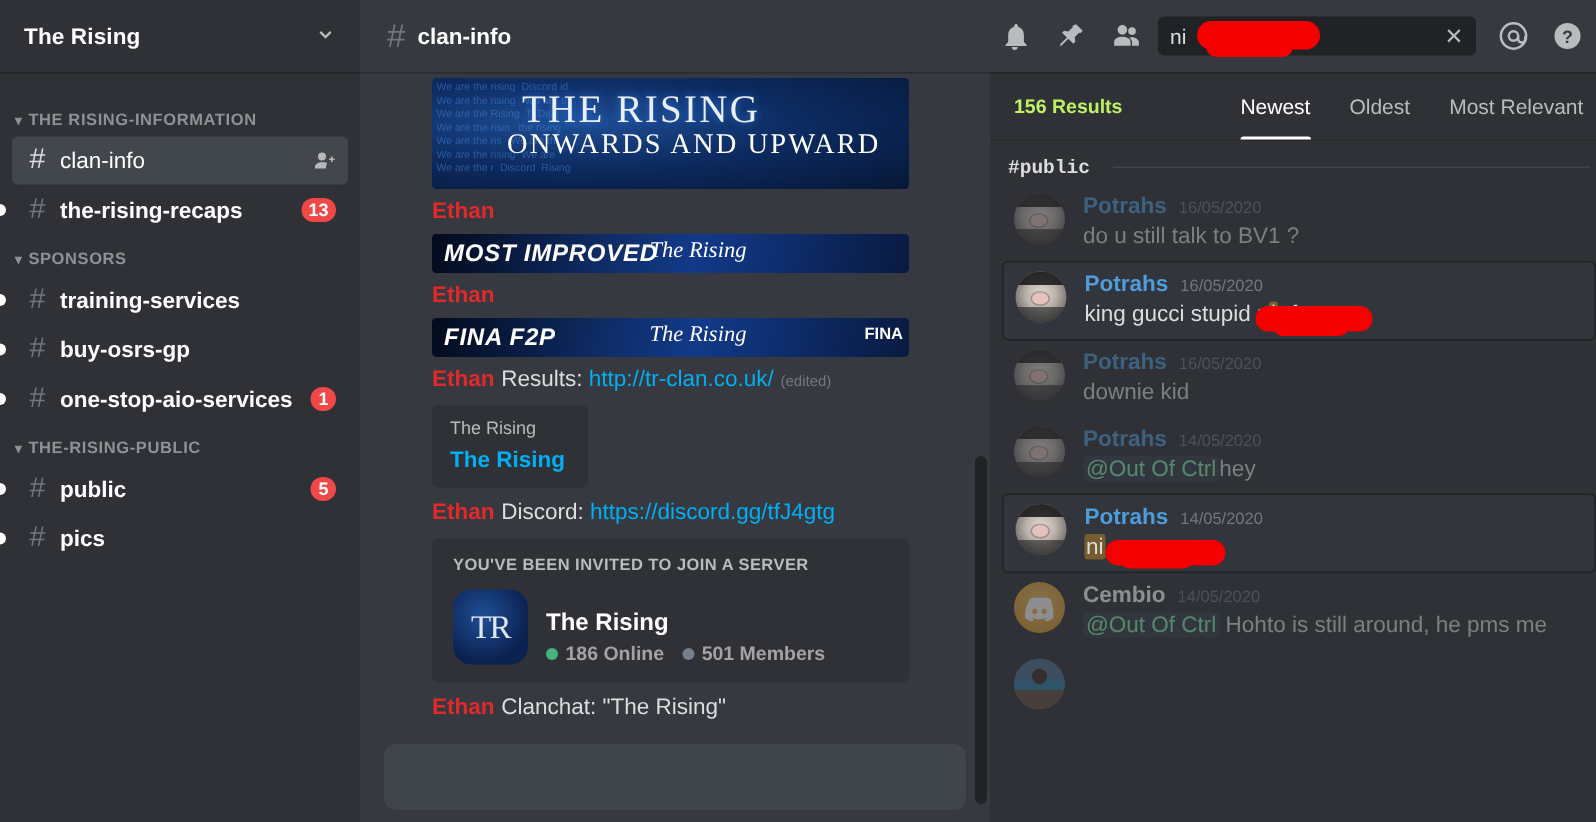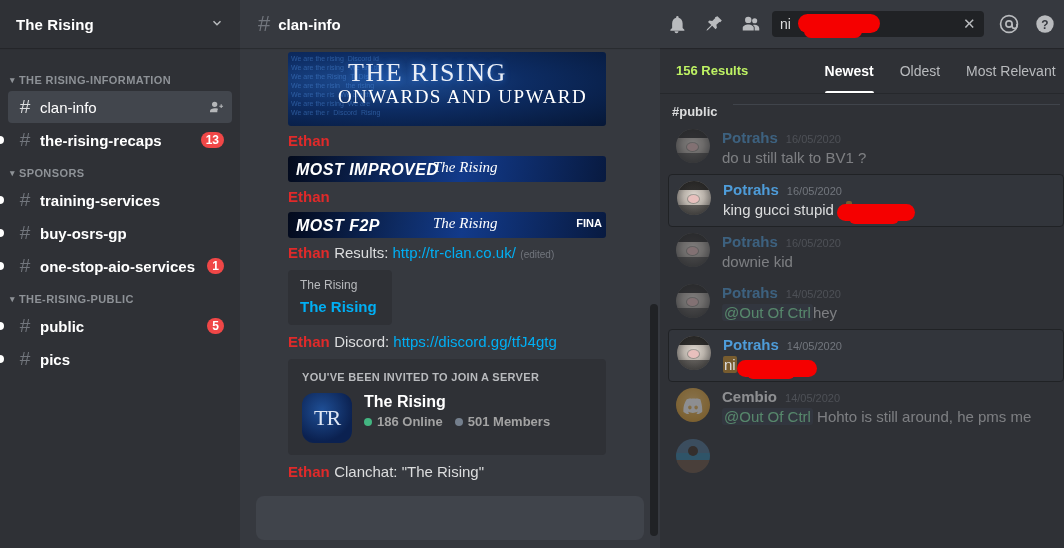--- a/index.html
+++ b/index.html
@@ -80,21 +80,21 @@
   .thin-left { position:absolute; left:8px; top:5px; color:#fff; font-size:16px; font-weight:bold; font-style:italic; letter-spacing:.5px;}
   .thin-mid { position:absolute; left:145px; top:3px; color:#fff; font-size:15px; font-family:"Liberation Serif", serif; font-style:italic; }
   .thin-right { position:absolute; right:4px; top:5px; color:#fff; font-size:11px; font-weight:bold; }
 
   .embed { background: #2f3136; border-radius: 4px; margin: 4px 0 4px 0; padding: 8px 12px 10px; width: 104px; }
   .embed-prov { color: #b9bbbe; font-size: 12px; margin-bottom: 6px; }
   .embed-title { color: #00aff4; font-size: 15px; font-weight: bold; }
 
   .invite { background: #2f3136; border-radius: 4px; margin: 4px 0; padding: 12px 14px; width: 318px; }
   .invite-head { color: #b9bbbe; font-size: 11px; font-weight: bold; letter-spacing: .3px; text-transform: uppercase; margin-bottom: 10px; }
-  .invite-body { display: flex; align-items: flex-start; gap: 12px; }
+  .invite-body { display: flex; align-items: flex-end; gap: 12px; }
   .invite-icon { width: 50px; height: 50px; border-radius: 12px; flex: 0 0 50px;
       background: radial-gradient(circle at 40% 35%, #1f4f96, #0b2150 70%);
       display:flex; align-items:center; justify-content:center;
       color:#dfe7f5; font-family:"Liberation Serif", serif; font-size:22px; letter-spacing:-1px; }
   .invite-name { color: #fff; font-size: 16px; font-weight: bold; }
   .invite-stats { display: flex; gap: 12px; margin-top: 3px; align-items: center; }
   .stat { color: #a3a3a3; font-size: 13px; font-weight: 600; display: flex; align-items: center; gap: 5px; }
   .dot { width: 8px; height: 8px; border-radius: 50%; display: inline-block; }
   .dot.online { background: #43b581; }
   .dot.total { background: #747f8d; }
@@ -125,25 +125,25 @@
   .xbtn { color: #b9bbbe; font-size: 15px; cursor: pointer; padding: 0 2px; }
   .right-icons { display: flex; align-items: center; gap: 14px; padding: 0 8px 0 4px; }
 
   .results-head {
     height: 46px; flex: 0 0 46px; display: flex; align-items: center;
     background: #2f3136; padding: 0 16px; border-bottom: 1px solid #26282c;
   }
   .res-count { color: #bef264; font-size: 13px; flex: 1; font-weight: bold; }
   .sorts { display: flex; gap: 26px; align-items: center; height: 100%; }
   .sort { color: #b9bbbe; font-size: 14px; cursor: pointer; height: 100%; display: flex; align-items: center; position: relative; }
-  .sort.active { color: #fff; font-weight: 700; }
+  .sort.active { color: #fff; font-weight: 400; }
   .sort.active::after { content: ""; position: absolute; left: 0; right: 0; bottom: 0; height: 2px; background: #fff; border-radius: 2px 2px 0 0; }
 
   .results { flex: 1; overflow: hidden; padding: 0 8px; position: relative; }
-  .chan-label { display: flex; align-items: flex-start; gap: 15px; padding: 10px 4px 4px; }
+  .chan-label { display: flex; align-items: center; gap: 15px; padding: 10px 4px 4px; font-family: Liberation Mono, monospace; }
   .chan-label span { color: #dcddde; font-size: 13px; font-weight: bold; white-space: nowrap; }
   .chan-label .rule { flex: 1; height: 1px; background: #40444b; }
 
   .result { padding: 6px 8px; border-radius: 4px; display: flex; gap: 12px; position: relative; }
   .result.hit { background: #32353b; border: 1px solid #202225; }
   .result.ctx { opacity: .45; }
   .avatar { width: 34px; height: 34px; border-radius: 50%; flex: 0 0 34px; overflow: hidden; position: relative; }
   .av-cat { background: radial-gradient(circle at 50% 45%, #e3dcd4 0%, #b9b2aa 40%, #3b3b3b 100%); }
   .av-cat::before { content:""; position:absolute; inset:0; background:
       linear-gradient(to bottom, rgba(20,20,20,.85) 0 26%, transparent 26% 70%, rgba(30,30,30,.6) 70% 100%); }
@@ -255,21 +255,21 @@
           <div class="msg">
             <div class="banner banner-thin">
               <span class="thin-left">MOST IMPROVED</span>
               <span class="thin-mid">The Rising</span>
               <span class="thin-right"></span>
             </div>
           </div>
           <div class="msg"><span class="uname">Ethan</span></div>
           <div class="msg">
             <div class="banner banner-thin">
-              <span class="thin-left">MOST F2P</span>
+              <span class="thin-left">FINA F2P</span>
               <span class="thin-mid">The Rising</span>
               <span class="thin-right">FINA</span>
             </div>
           </div>
           <div class="msg"><span class="uname">Ethan</span> <span class="mtext">Results: </span><a class="link mtext">http://tr-clan.co.uk/</a> <span class="edited">(edited)</span></div>
           <div class="msg">
             <div class="embed">
               <div class="embed-prov">The Rising</div>
               <div class="embed-title">The Rising</div>
             </div>

